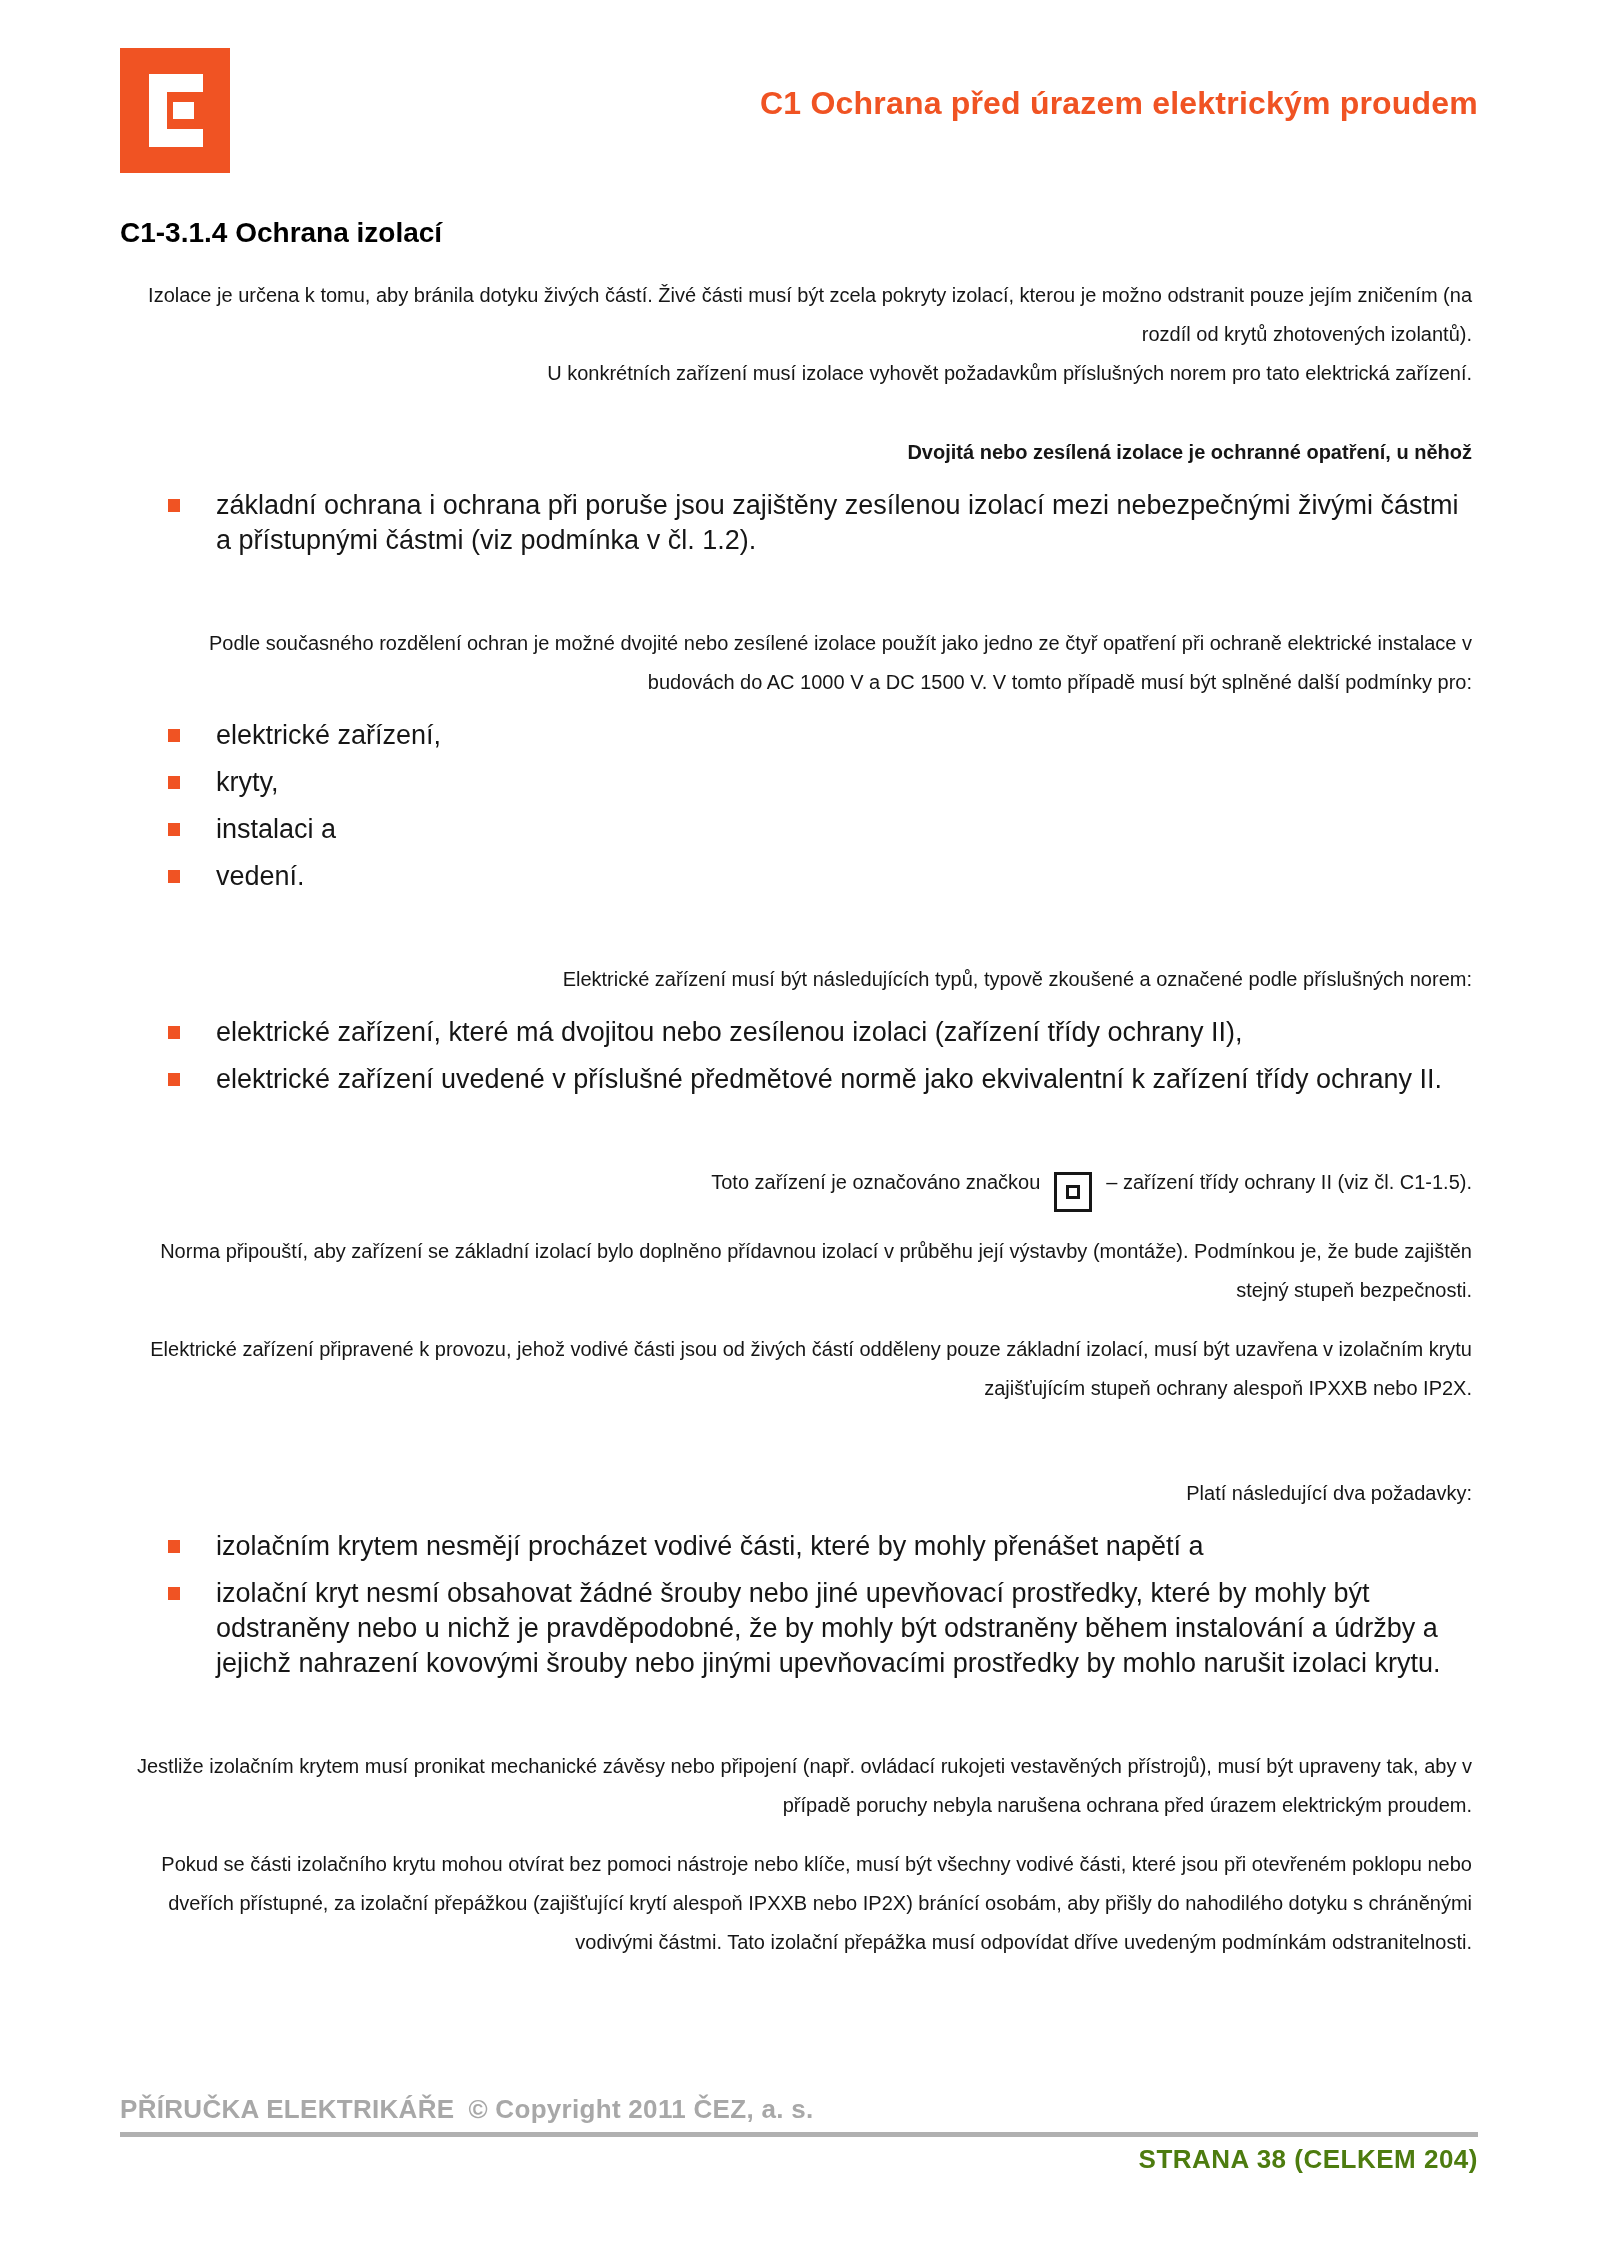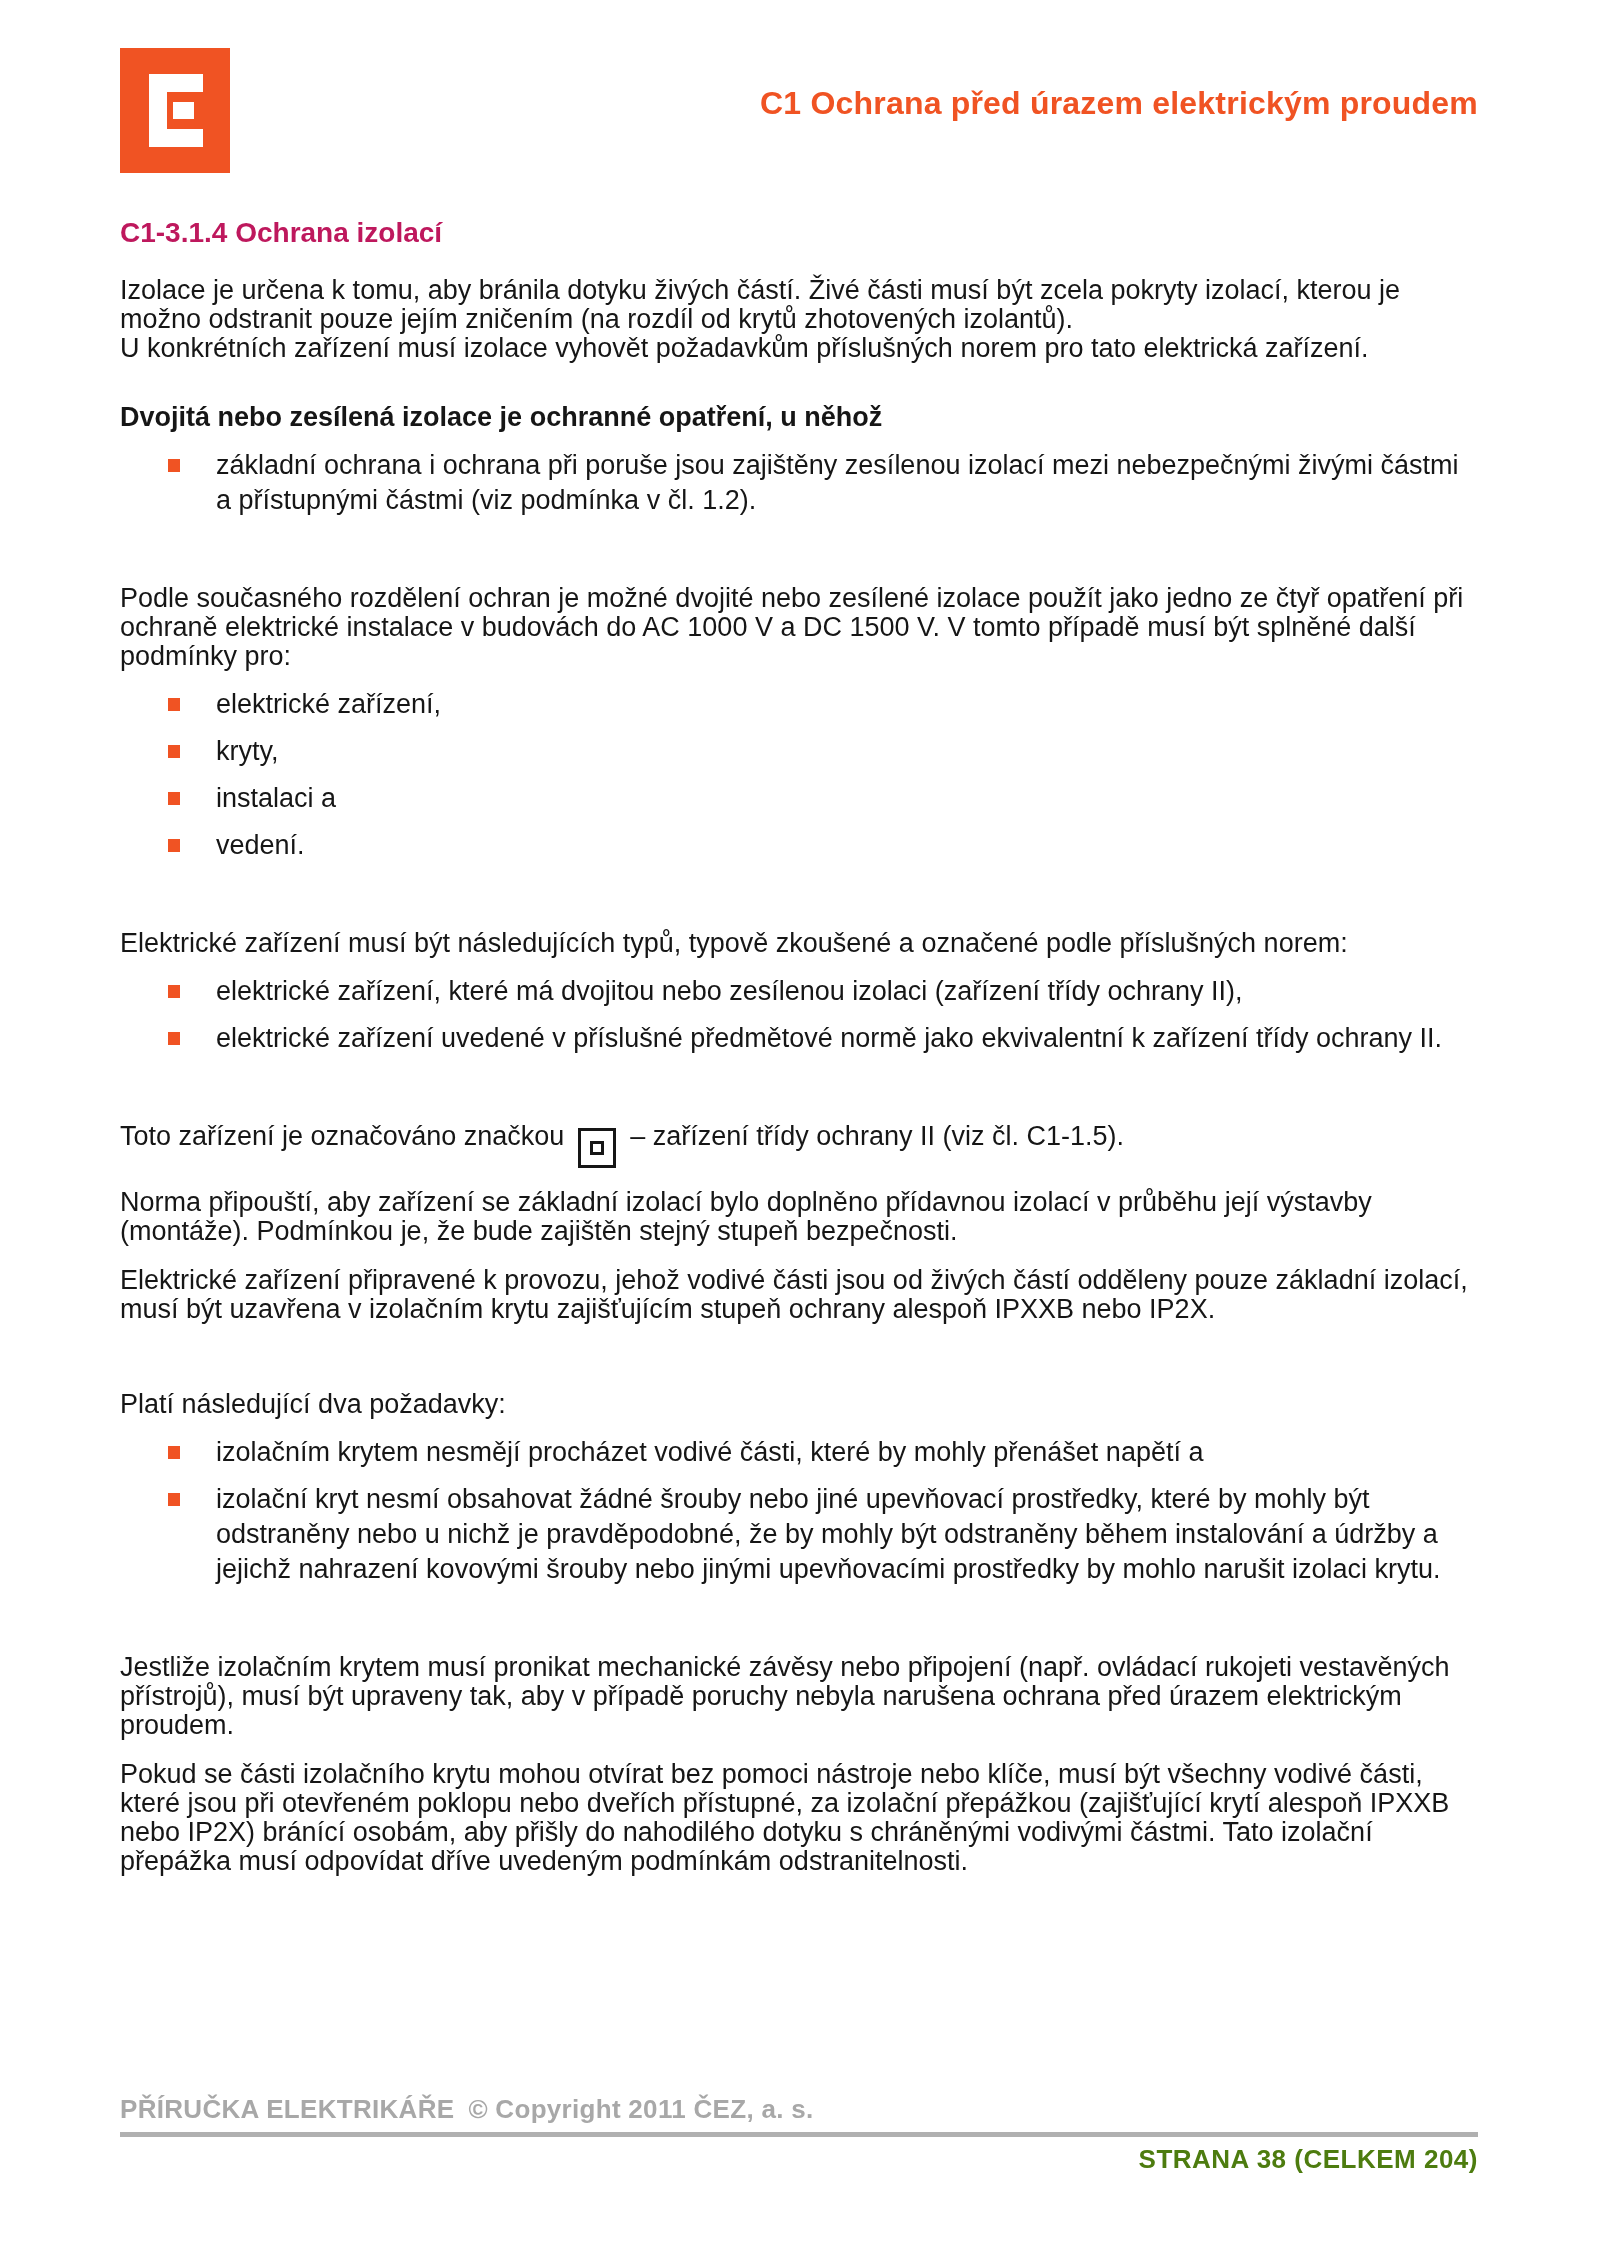--- a/index.html
+++ b/index.html
@@ -24,26 +24,27 @@
     margin-top: 37px;
     font-size: 32px; font-weight: bold; color: #F05323;
     letter-spacing: 0.2px;
     text-align: right;
   }
 
   
   .content { padding: 0 128px 0 120px; width: 1600px; }
   .section-heading {
     margin-top: 44px;
-    font-size: 28px; font-weight: bold; color: #be185d;
+    font-size: 28px; font-weight: bold; color: #000000;
   }
   .para {
-    font-size: 27px; line-height: 29px;
+    font-size: 20px; line-height: 39px;
     margin-top: 27px;
     white-space: pre-line;
+    text-align: right;
   }
   .mt-sm { margin-top: 20px; }
   .mt-md { margin-top: 40px; font-weight: bold; }
   .mt-lg { margin-top: 66px; }
 
   ul.bullets { list-style: none; margin-top: 16px; padding-left: 46px; }
   ul.bullets li {
     position: relative;
     padding-left: 50px;
     font-size: 27px; line-height: 35px;

